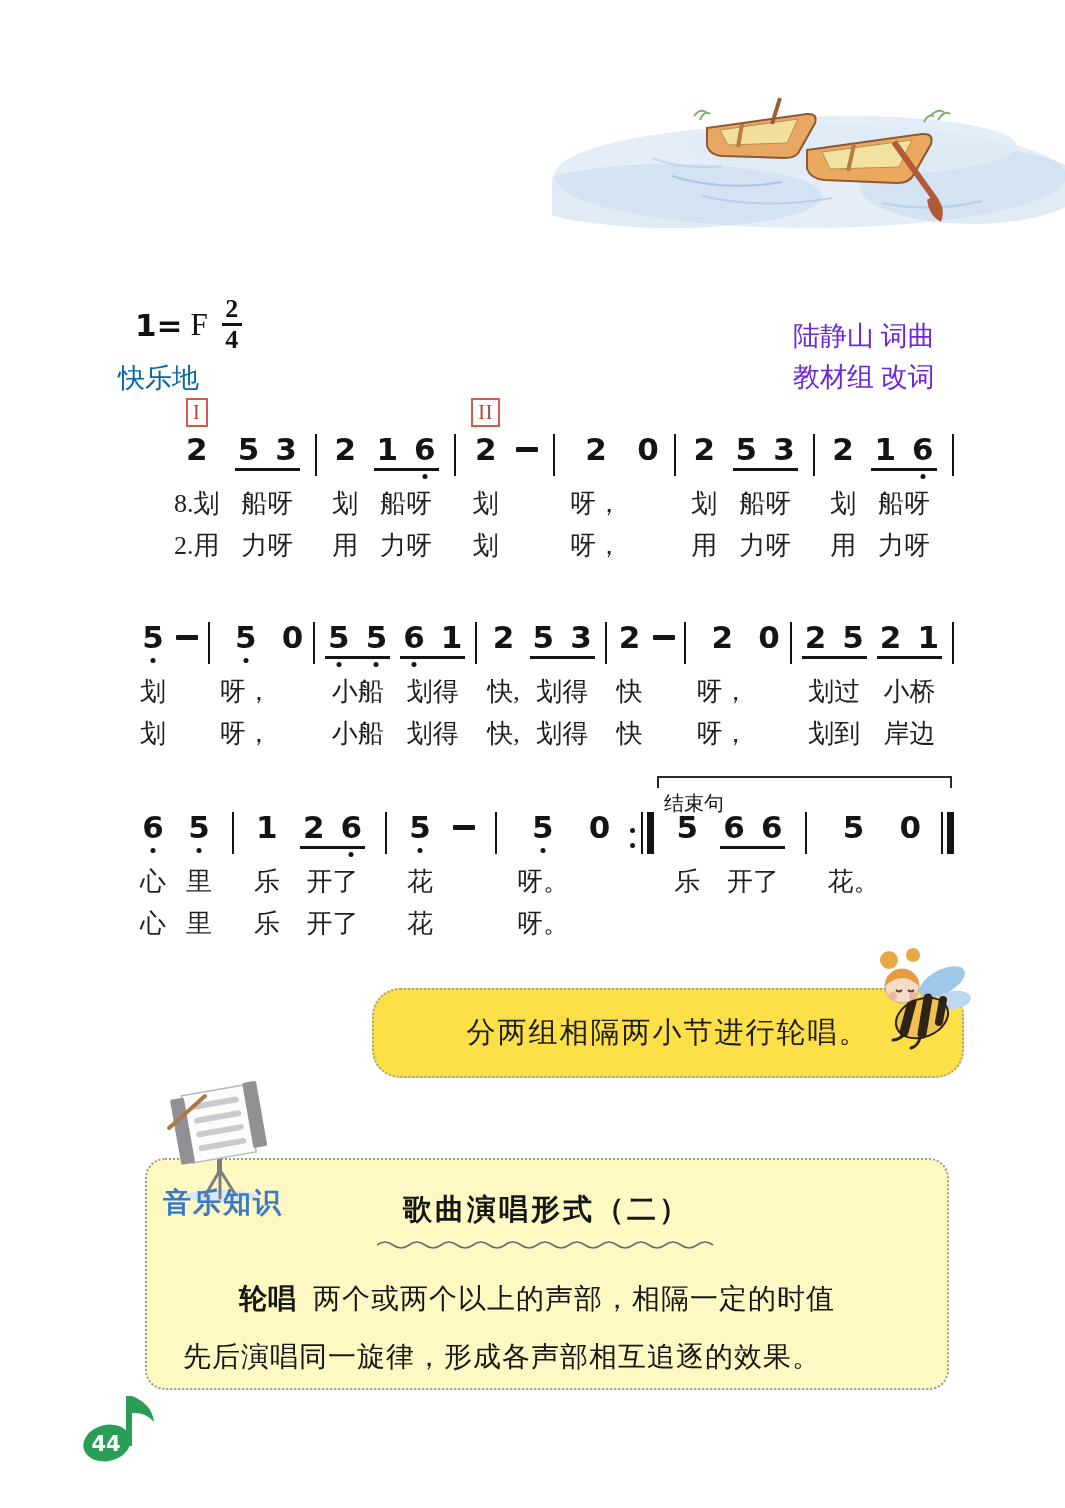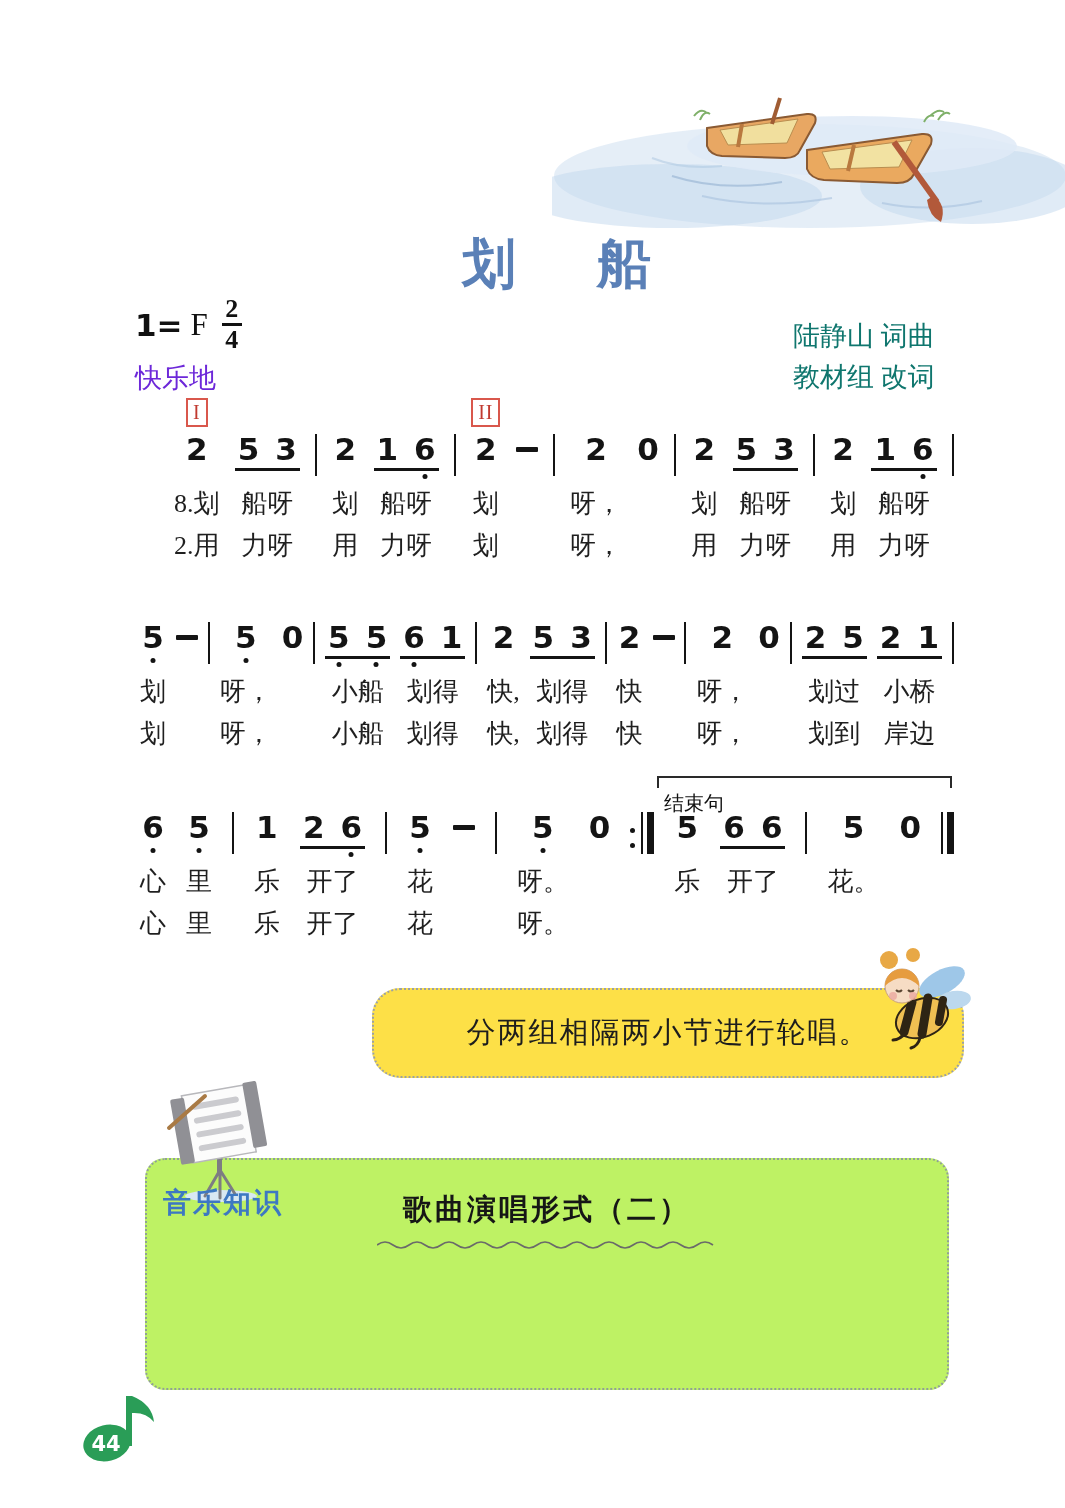--- a/index.html
+++ b/index.html
@@ -16,22 +16,22 @@
 
   
   .song-title{position:absolute;left:0;right:0;top:228px;text-align:center;padding-left:50px;
               font:700 54px "DejaVu Sans",sans-serif;color:#5a80b7;word-spacing:58px;letter-spacing:2px;}
   .keysig{position:absolute;left:135px;top:296px;display:flex;align-items:center;gap:6px;}
   .keysig .kp{font:700 31px "DejaVu Sans",sans-serif;color:#111;}
   .keysig .kn{font:400 31px "Liberation Serif",serif;color:#111;margin-left:2px;}
   .meter{display:flex;flex-direction:column;align-items:center;margin-left:8px;}
   .meter span{font:700 26px "Liberation Serif",serif;line-height:26px;color:#111;}
   .meter .mline{width:20px;height:3px;background:#111;margin:1px 0;}
-  .tempo{position:absolute;left:135px;top:360px;font:400 27px "Liberation Serif",serif;color:#6d28d9;}
-  .credits{position:absolute;left:793px;top:316px;font:400 27px "Liberation Serif",serif;color:#0f766e;line-height:41px;}
+  .tempo{position:absolute;left:118px;top:360px;font:400 27px "Liberation Serif",serif;color:#0369a1;}
+  .credits{position:absolute;left:793px;top:316px;font:400 27px "Liberation Serif",serif;color:#6d28d9;line-height:41px;}
 
   
   .sheet{position:absolute;left:140px;top:398px;width:814px;}
   .m-line{display:flex;justify-content:space-between;align-items:flex-start;position:relative;}
   .m-line.l1{padding-left:34px;}
   .m-line.l2{margin-top:56px;}
   .m-line.l3{margin-top:20px;padding-top:38px;}
   .tok{display:flex;flex-direction:column;align-items:center;}
   .mark-row{height:36px;display:flex;align-items:flex-start;justify-content:center;}
   .mark{border:2px solid #d9574c;color:#c13a30;font:400 20px "Liberation Serif",serif;
@@ -60,21 +60,21 @@
 
   
   .tip-box{position:absolute;left:372px;top:988px;width:588px;height:86px;
            border:2px dotted #9aa0a6;border-radius:28px;background:#fde047;
            display:flex;align-items:center;justify-content:center;}
   .tip-text{font:400 29px "Liberation Serif",serif;color:#1d1d1d;letter-spacing:2px;}
   .bee{position:absolute;right:-16px;top:-44px;width:112px;height:108px;}
 
   
   .kb{position:absolute;left:145px;top:1158px;width:800px;height:228px;
-      border:2px dotted #8fa195;border-radius:20px;background:#bef264;}
+      border:2px dotted #8fa195;border-radius:20px;background:#fef9c3;}
   .stand{position:absolute;left:16px;top:-80px;width:112px;height:124px;}
   .kb-label{position:absolute;left:16px;top:24px;font:700 28px "Liberation Sans",sans-serif;color:#3d78c2;letter-spacing:2px;}
   .kb-title{text-align:center;margin-top:30px;font:600 29px "Liberation Serif",serif;color:#161616;letter-spacing:3px;}
   .kb-wave{display:block;margin:8px auto 0;}
   .kb-body{margin:20px 36px 0;font:400 28px "Liberation Serif",serif;color:#161616;line-height:58px;letter-spacing:1px;}
   .kb-line1{text-indent:56px;}
   .kb-term{font-weight:700;margin-right:16px;}
 
   .page-note{position:absolute;left:80px;top:1388px;width:80px;height:80px;}
 </style>
@@ -107,21 +107,20 @@
         <path d="M5,20 L120,4 Q132,3 129,14 L112,44 Q108,53 95,53 L22,50 Q9,49 5,39 Z" fill="#eaa95f" stroke="#8a5a33" stroke-width="2"></path>
         <path d="M20,22 L110,10 L97,37 L28,39 Z" fill="#f2e2a2" stroke="#b98d4f" stroke-width="1"></path>
         <line x1="52" y1="15" x2="46" y2="41" stroke="#b9793f" stroke-width="4"></line>
         <line x1="92" y1="12" x2="135" y2="72" stroke="#b2593a" stroke-width="6"></line>
         <path d="M131,66 q14,8 8,26 q-12,-6 -14,-22 Z" fill="#b2593a"></path>
         <path d="M128,-14 q8,-8 14,-4 M136,-10 q6,-10 12,-6 M122,-8 q4,-8 10,-6" stroke="#7fb069" stroke-width="2" fill="none"></path>
       </g>
     </svg>
   </div>
 
-  <div class="song-title">划 船</div>
   <div class="keysig">
     <span class="kp">1=</span>
     <span class="kn">F</span>
     <span class="meter">
       <span>2</span>
       <span class="mline"></span>
       <span>4</span>
     </span>
   </div>
   <div class="tempo">快乐地</div>
@@ -746,20 +745,26 @@
           <rect x="32" y="62" width="48" height="6" rx="3" fill="#cbcbcf"></rect>
         </g>
         <line x1="6" y1="48" x2="42" y2="16" stroke="#a97a45" stroke-width="4" stroke-linecap="round"></line>
       </svg>
     </div>
     <div class="kb-label">音乐知识</div>
     <div class="kb-title">歌曲演唱形式（二）</div>
     <svg class="kb-wave" width="340" height="12" viewBox="0 0 340 12">
       <path d="M0 7 Q8 1 16 7 T32 7 T48 7 T64 7 T80 7 T96 7 T112 7 T128 7 T144 7 T160 7 T176 7 T192 7 T208 7 T224 7 T240 7 T256 7 T272 7 T288 7 T304 7 T320 7 T336 7" stroke="#6a6a6a" stroke-width="1.6" fill="none"></path>
     </svg>
+    <div class="kb-body">
+      <div class="kb-line1">
+        <span class="kb-term">轮唱</span><span>两个或两个以上的声部，相隔一定的时值</span>
+      </div>
+      <div class="kb-line2">先后演唱同一旋律，形成各声部相互追逐的效果。</div>
+    </div>
   </div>
 
   <div class="page-note">
     <svg width="80" height="80" viewBox="0 0 80 80">
       <ellipse cx="27" cy="55" rx="24" ry="18" fill="#2a9d57" transform="rotate(-14 27 55)"></ellipse>
       <rect x="46" y="8" width="6" height="50" fill="#2a9d57"></rect>
       <path d="M52,8 Q72,16 74,34 Q66,24 52,25 Z" fill="#2a9d57"></path>
       <text x="26" y="63" text-anchor="middle" font-family="DejaVu Sans, sans-serif" font-size="21" font-weight="700" fill="#ffffff">44</text>
     </svg>
   </div>

